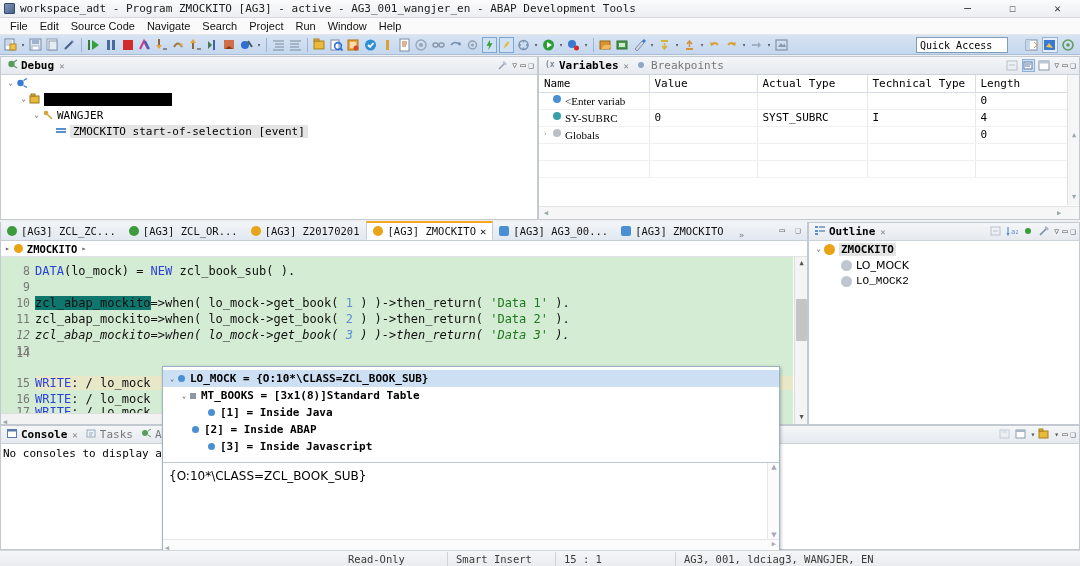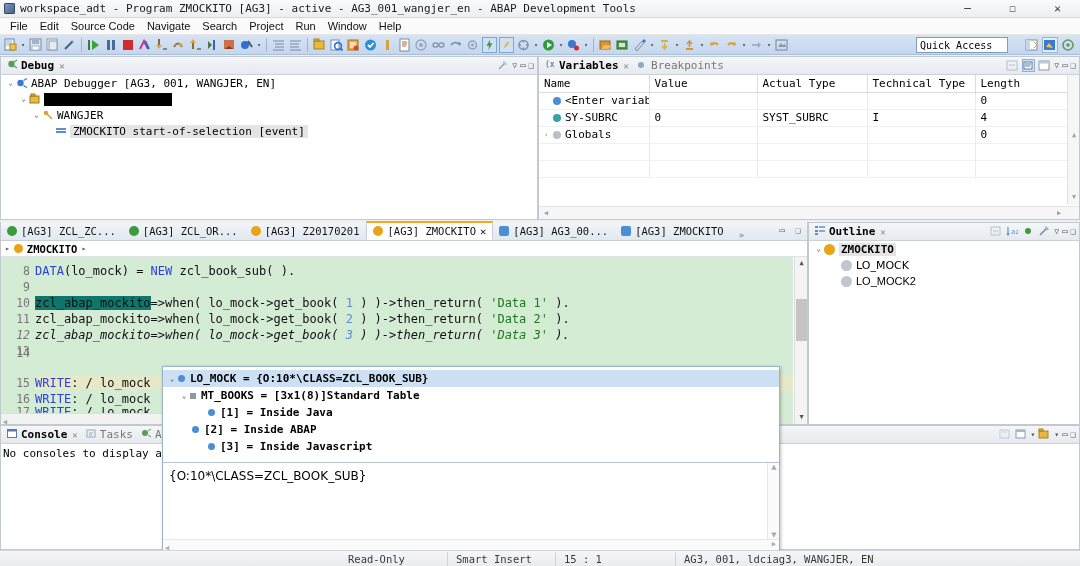--- a/index.html
+++ b/index.html
@@ -97,21 +97,21 @@
   table.vars { border-collapse: collapse; width: 100%; font-size: 11px; table-layout: fixed; }
   table.vars th {
     text-align:left; font-weight: normal; height: 17px;
     background:#fff; border-right:1px solid #d8dde3; border-bottom:1px solid #d8dde3;
     padding-left:5px; font-size:11px;
   }
   table.vars td {
     height: 17px; border-right:1px solid #e8ebee; border-bottom:1px solid #eef0f2;
     padding-left:5px; vertical-align:middle; overflow:hidden; white-space:nowrap;
   }
-  .vname { display:flex; align-items:center; }
+  .vname { display:flex; align-items:flex-start;font-family:Liberation Serif, serif; }
   .vdot { width:8px;height:8px;border-radius:50%;margin-right:4px; flex:none;}
   .vexp { width:9px; font-size:7px; color:#777; flex:none;}
 
   
   .ed-tabs {
     height: 19px; background: linear-gradient(#f2f5f8,#e2e8f0);
     border-bottom: 1px solid #c6cdd5; display: flex; align-items: flex-end; position:relative;
   }
   .etab {
     display:flex; align-items:center; height:19px; padding:0 6px; gap:4px;
@@ -511,21 +511,20 @@
     <div class="panel-body">
 
       <div class="tree-row" style="padding-left:4px;">
         <span class="tw">⌄</span>
         <span class="ticon">
           <svg width="12" height="12" viewBox="0 0 12 12">
               <circle cx="4.5" cy="6" r="3.2" fill="#3a7ad2"></circle>
               <path d="M7.5 3.5 l3.5 -2 M7.5 8.5 l3.5 2" stroke="#3a7ad2" stroke-width="1.2"></path>
             </svg>
         </span>
-        <span>ABAP Debugger [AG3, 001, WANGJER, EN]</span>
       </div>
 
       <div class="tree-row" style="padding-left:17px;">
         <span class="tw">⌄</span>
         <span class="ticon">
           <svg width="12" height="12" viewBox="0 0 12 12">
               <rect x="1" y="3" width="9" height="7" fill="#e8b93a" stroke="#9c7a1c"></rect>
               <rect x="2" y="1" width="4" height="2" fill="#e8b93a" stroke="#9c7a1c"></rect>
             </svg>
         </span>
@@ -853,21 +852,21 @@
         <span style="background:#e4e4e4;padding:0 2px;font-weight:bold;">ZMOCKITO</span>
       </div>
       <div class="ol-row" style="padding-left:21px;">
         <span class="tw"></span>
         <span class="ol-ic" style="background:#bfc6cf;"></span>
         <span style="font-family:'DejaVu Sans','Liberation Sans',sans-serif;font-size:11px;">LO_MOCK</span>
       </div>
       <div class="ol-row" style="padding-left:21px;">
         <span class="tw"></span>
         <span class="ol-ic" style="background:#bfc6cf;"></span>
-        <span style="font-family:Liberation Sans, sans-serif;font-size:11px;">LO_MOCK2</span>
+        <span style="font-family:Liberation Mono, monospace;font-size:11px;">LO_MOCK2</span>
       </div>
     </div>
   </div>
 
   <div class="panel" style="left:0; top:425px; width:1080px; height:125px;">
     <div class="panel-tabs">
       <div class="ptab active">
         <span>
           <svg width="11" height="11" viewBox="0 0 11 11">
               <rect x="0.5" y="1.5" width="9" height="8" fill="#fff" stroke="#5a7ba8"></rect>

